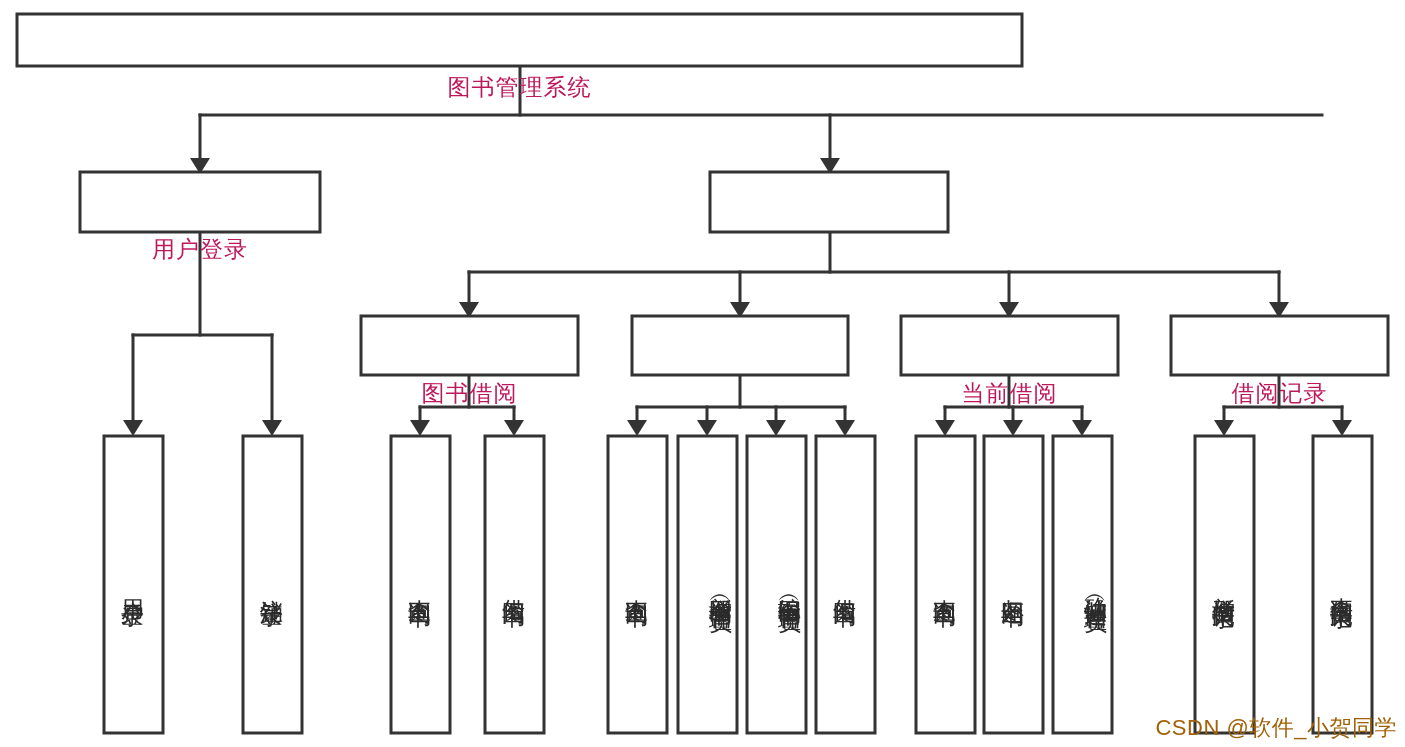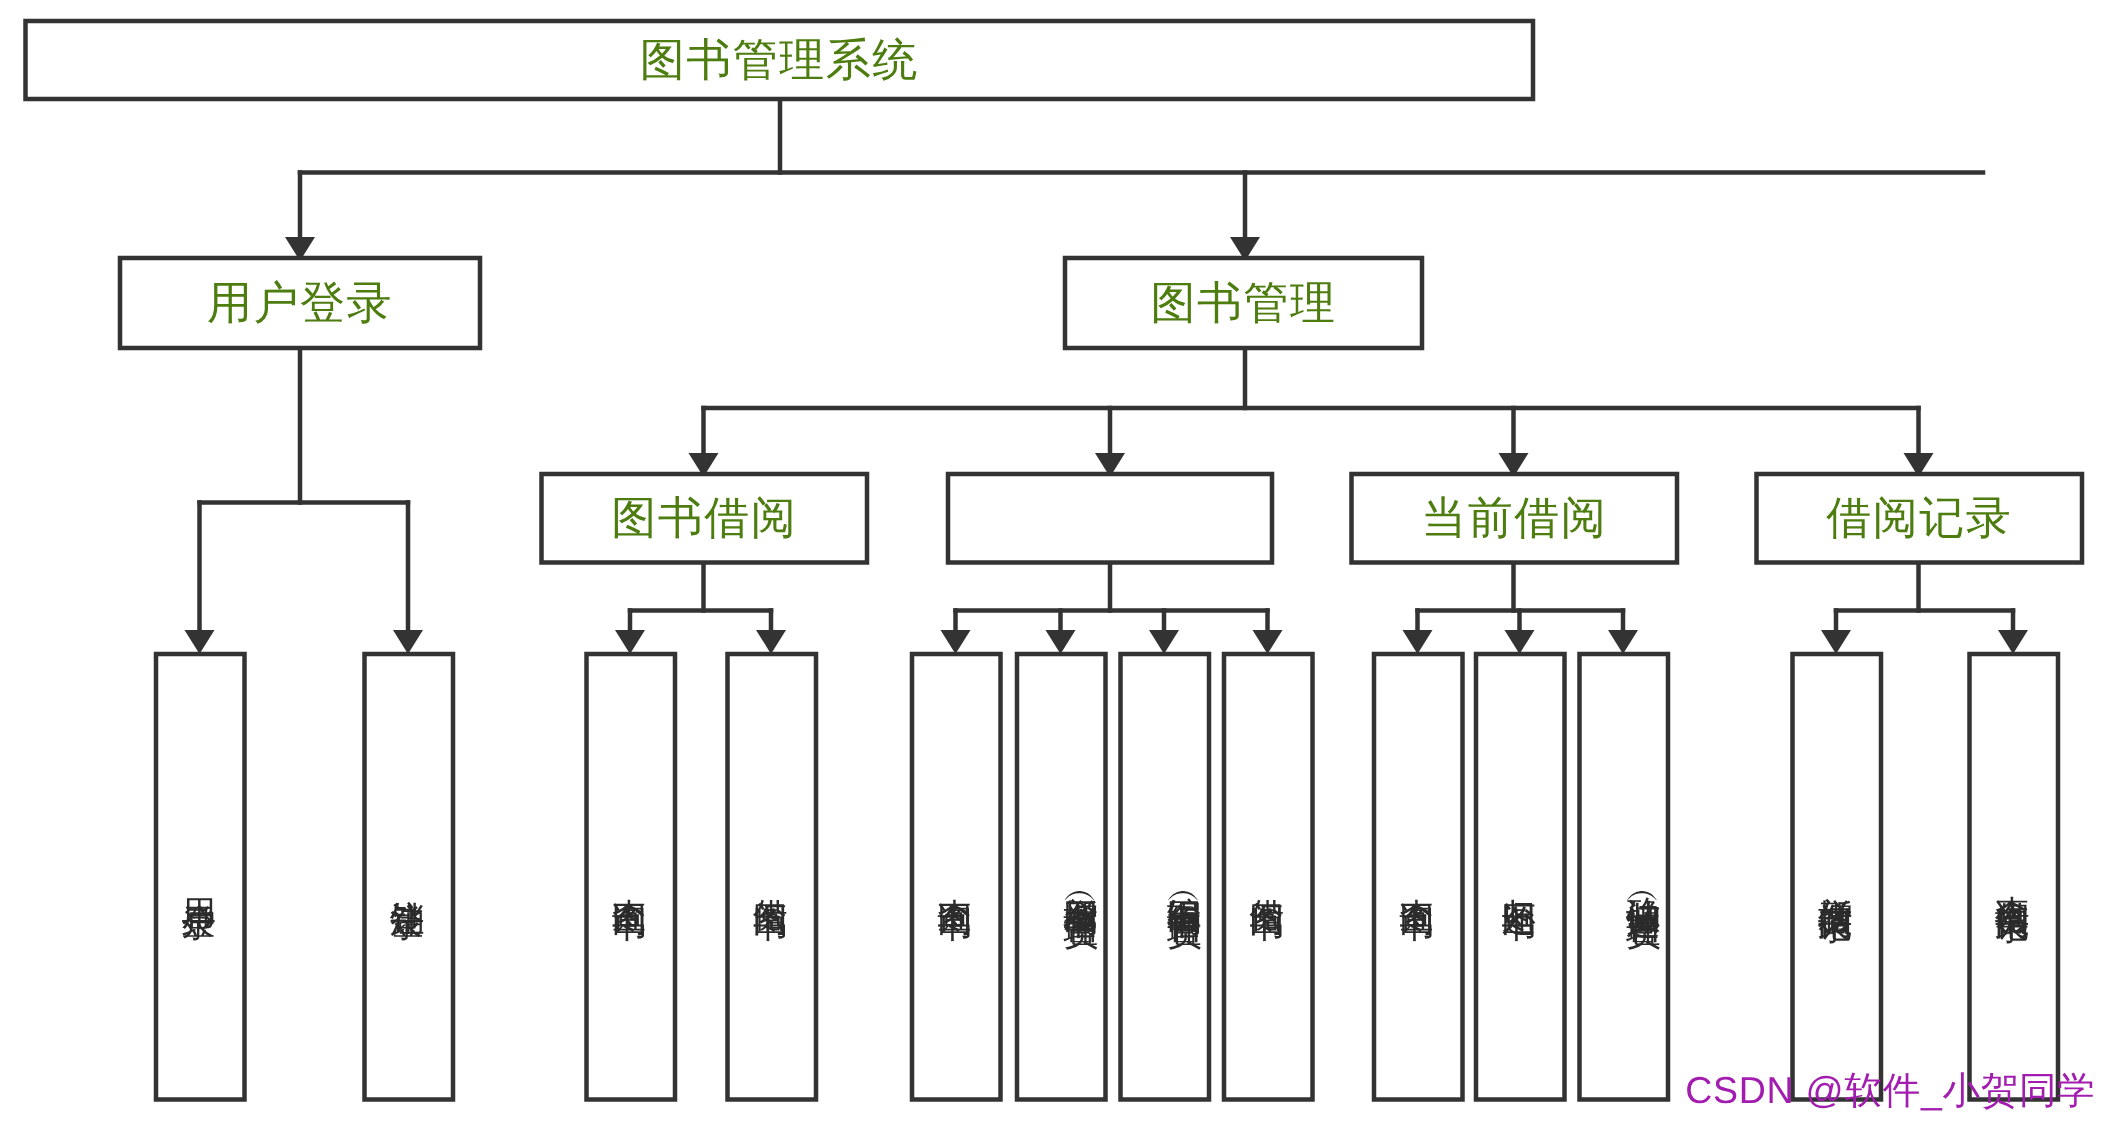--- a/index.html
+++ b/index.html
@@ -39,26 +39,27 @@
   }
   .arrow-head {
     fill: #333333;
     stroke: none;
   }
   .node-label-h {
     position: absolute;
     display: flex;
     align-items: center;
     justify-content: center;
-    color: #4d7c0f;
-    font-size: 30px;
+    color: #be185d;
+    font-size: 23px;
     line-height: 1.1;
     letter-spacing: 1px;
     white-space: nowrap;
     pointer-events: none;
+    margin-top: 48px;
   }
   .node-label-v {
     position: absolute;
     display: flex;
     align-items: flex-start;
     justify-content: center;
     color: #2b2b2b;
     font-size: 23px;
     letter-spacing: 2px;
     writing-mode: vertical-rl;
@@ -66,22 +67,22 @@
     white-space: nowrap;
     pointer-events: none;
   }
   .node-label-v.center {
     align-items: center;
   }
   .watermark {
     position: absolute;
     right: 8px;
     bottom: 4px;
-    color: #a21caf;
-    font-size: 25px;
+    color: #a16207;
+    font-size: 22px;
     letter-spacing: 0.5px;
     white-space: nowrap;
     text-align: right;
   }
 </style>
 </head>
 <body>
 
 <div id="diagram-root">
 
@@ -172,21 +173,20 @@
     <rect class="node-box" x="1053" y="436" width="59" height="297"></rect>
 
     <rect class="node-box" x="1195" y="436" width="59" height="297"></rect>
     <rect class="node-box" x="1313" y="436" width="59" height="297"></rect>
 
   </svg>
 
   <div class="node-label-h" style="left:17px; top:14px; width:1005px; height:52px;">图书管理系统</div>
 
   <div class="node-label-h" style="left:80px; top:172px; width:240px; height:60px;">用户登录</div>
-  <div class="node-label-h" style="left:710px; top:172px; width:238px; height:60px;">图书管理</div>
 
   <div class="node-label-h" style="left:361px; top:316px; width:217px; height:59px;">图书借阅</div>
   <div class="node-label-h" style="left:901px; top:316px; width:217px; height:59px;">当前借阅</div>
   <div class="node-label-h" style="left:1171px; top:316px; width:217px; height:59px;">借阅记录</div>
 
   <div class="node-label-v center" style="left:104px; top:436px; width:59px; height:297px;">用户登录</div>
   <div class="node-label-v center" style="left:243px; top:436px; width:59px; height:297px;">注销登录</div>
 
   <div class="node-label-v center" style="left:391px; top:436px; width:59px; height:297px;">查询图书</div>
   <div class="node-label-v center" style="left:485px; top:436px; width:59px; height:297px;">借阅图书</div>

